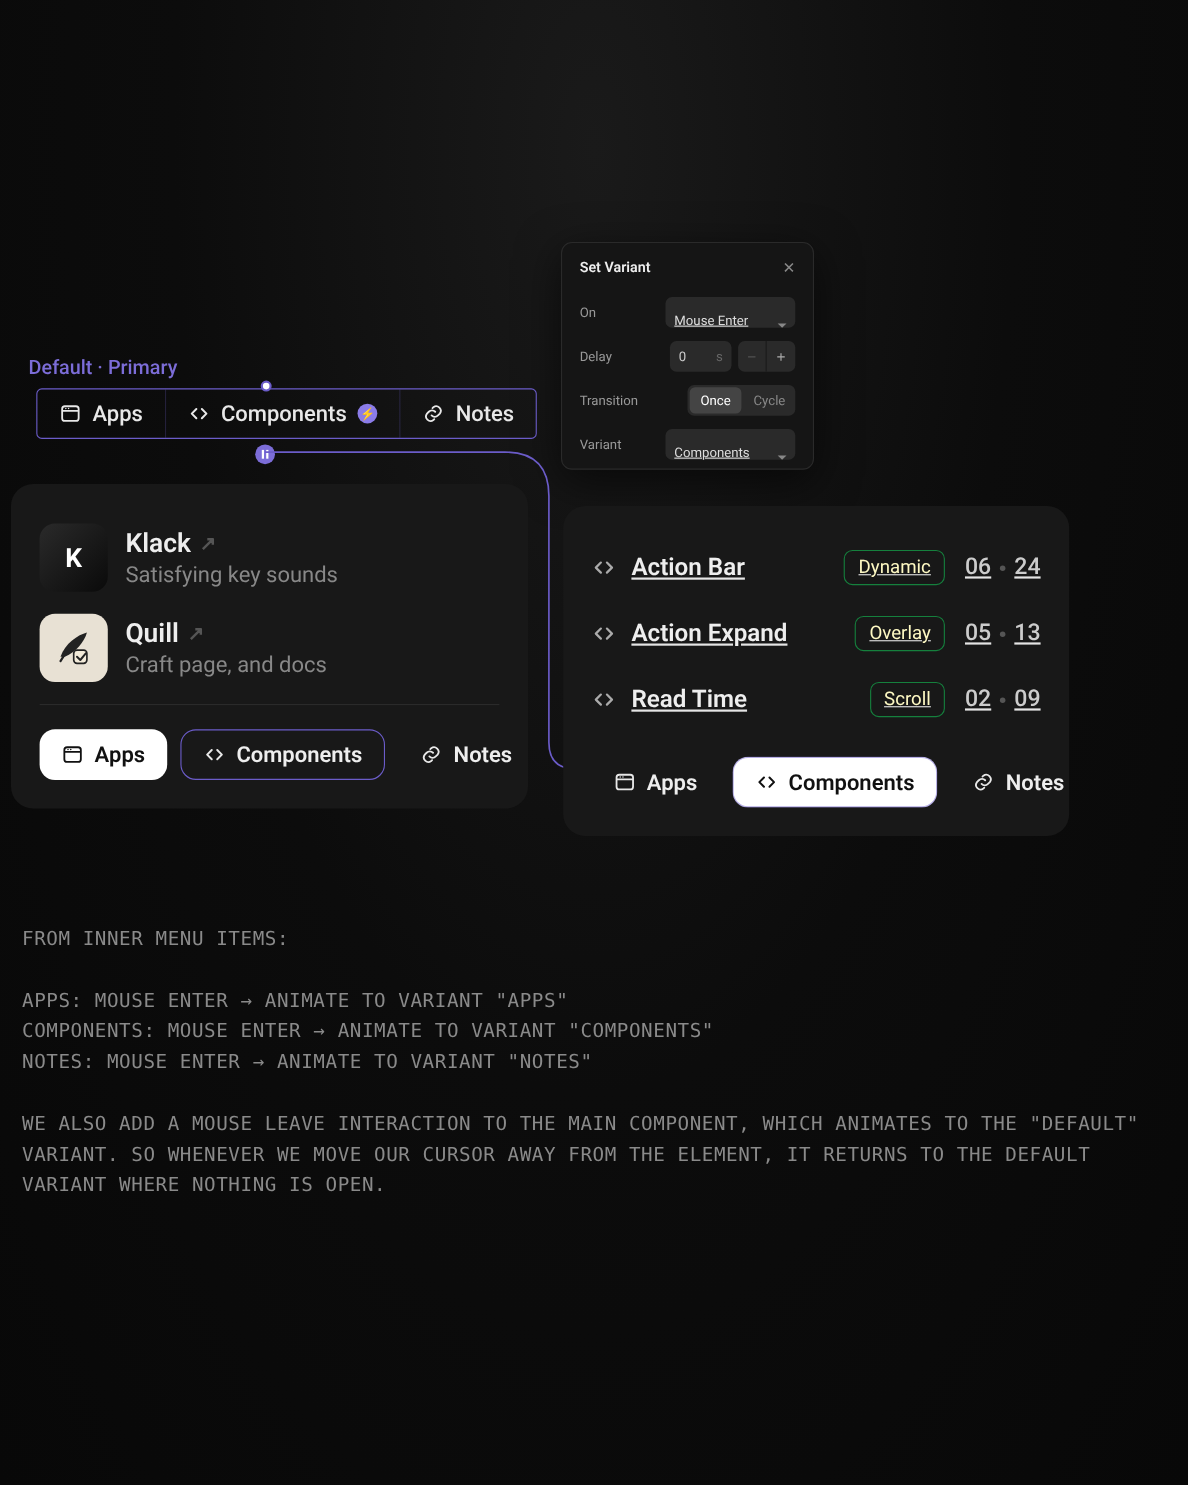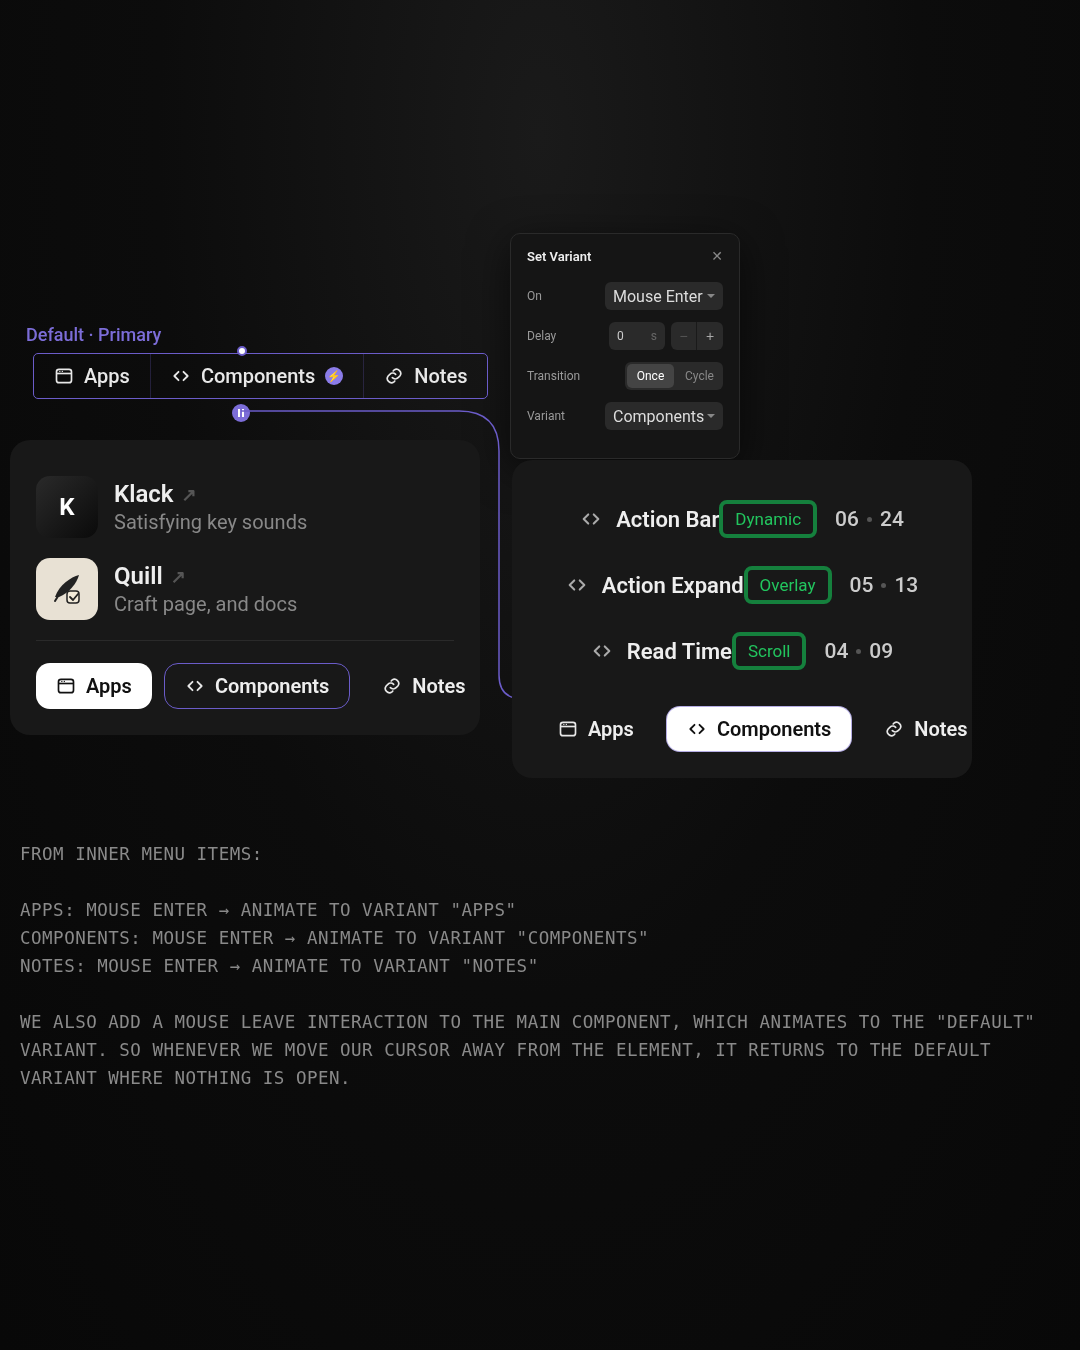--- a/index.html
+++ b/index.html
@@ -9,46 +9,47 @@
     background: radial-gradient(ellipse at 50% 10%, #1a1a1a 0%, #0c0c0c 50%, #080808 100%);
     font-family: -apple-system, BlinkMacSystemFont, "Segoe UI", Roboto, sans-serif;
     color: #e5e5e5;
     position: relative;
     overflow: hidden;
   }
 
   
   .popover {
     position: absolute;
-    left: 510px; top: 233px;
+    left: 510px; top: 220px;
     width: 230px;
     background: #151515;
     border: 1px solid #2a2a2a;
     border-radius: 10px;
-    padding: 14px 16px 28px;
+    padding: 14px 16px 8px;
     box-shadow: 0 10px 40px rgba(0,0,0,.6);
   }
   .popover-header {
     display: flex; justify-content: space-between; align-items: center;
     margin-bottom: 18px;
   }
   .popover-title { font-size: 13px; font-weight: 600; color: #eee; }
   .popover-close { font-size: 14px; color: #888; cursor: pointer; }
   .field-row {
     display: flex; align-items: center; justify-content: space-between;
     margin-bottom: 12px;
   }
   .field-label { font-size: 12px; color: #999; }
   .select {
     width: 118px; height: 28px;
     background: #2a2a2a; border-radius: 6px;
-    display: flex; align-items: center; justify-content: space-between;
+    display: flex; align-items: flex-end; justify-content: space-between;
     padding: 0 8px;
-    font-size: 16px; color: #ddd;
+    font-size: 12px; color: #ddd;
     cursor: pointer;
+    text-decoration: underline;
   }
   .select .chev {
     width: 0; height: 0;
     border-left: 4px solid transparent;
     border-right: 4px solid transparent;
     border-top: 4px solid #888;
   }
   .delay-group {
     display: flex; gap: 6px; align-items: center;
   }
@@ -186,29 +187,30 @@
   .pill-tabs .tab.active { background: #fff; color: #111; }
   .pill-tabs .tab.outlined { border: 1.5px solid #6b5cc9; }
   .pill-tabs .tab.outlined-soft { border: 1.5px solid #6b5cc980; }
   
   
   .components-panel {
     left: 512px; top: 460px;
     width: 460px;
   }
   .comp-row {
-    display: flex; align-items: center; justify-content: center;
+    display: flex; align-items: center; justify-content: space-between;
     padding: 14px 0;
+    text-decoration: underline;
   }
   .comp-left { display: flex; align-items: center; gap: 14px; }
   .comp-name { font-size: 22px; font-weight: 600; color: #eee;}
   .comp-right { display: flex; align-items: center; gap: 18px;}
   .badge {
-    border: 4px solid #15803d; border-radius: 8px;
-    padding: 5px 12px; font-size: 17px; color: #22c55e;
+    border: 1px solid #15803d; border-radius: 8px;
+    padding: 5px 12px; font-size: 17px; color: #fef9c3;
   }
   .date-pair {
     font-size: 21px; font-weight: 500; color: #ccc;
     display: flex; align-items: center; gap: 8px;
     font-variant-numeric: tabular-nums;
   }
   .date-pair .dot {
     width: 5px; height: 5px; border-radius: 50%; background: #555;
   }
 
@@ -436,21 +438,21 @@
       <div class="comp-row">
     <div class="comp-left">
       <span class="ico-lg"><svg viewBox="0 0 24 24" color="#aaa">
               <use href="#i-code"></use>
             </svg></span>
       <span class="comp-name">Read Time</span>
     </div>
     <div class="comp-right">
       <span class="badge">Scroll</span>
       <span class="date-pair">
-        <span>04</span>
+        <span>02</span>
             <span class="dot"></span>
             <span>09</span>
       </span>
     </div>
       </div>
     </div>
 
   <div class="pill-tabs">
     <div class="tab">
       <span class="ico"><svg viewBox="0 0 24 24" color="#e8e8e8">

